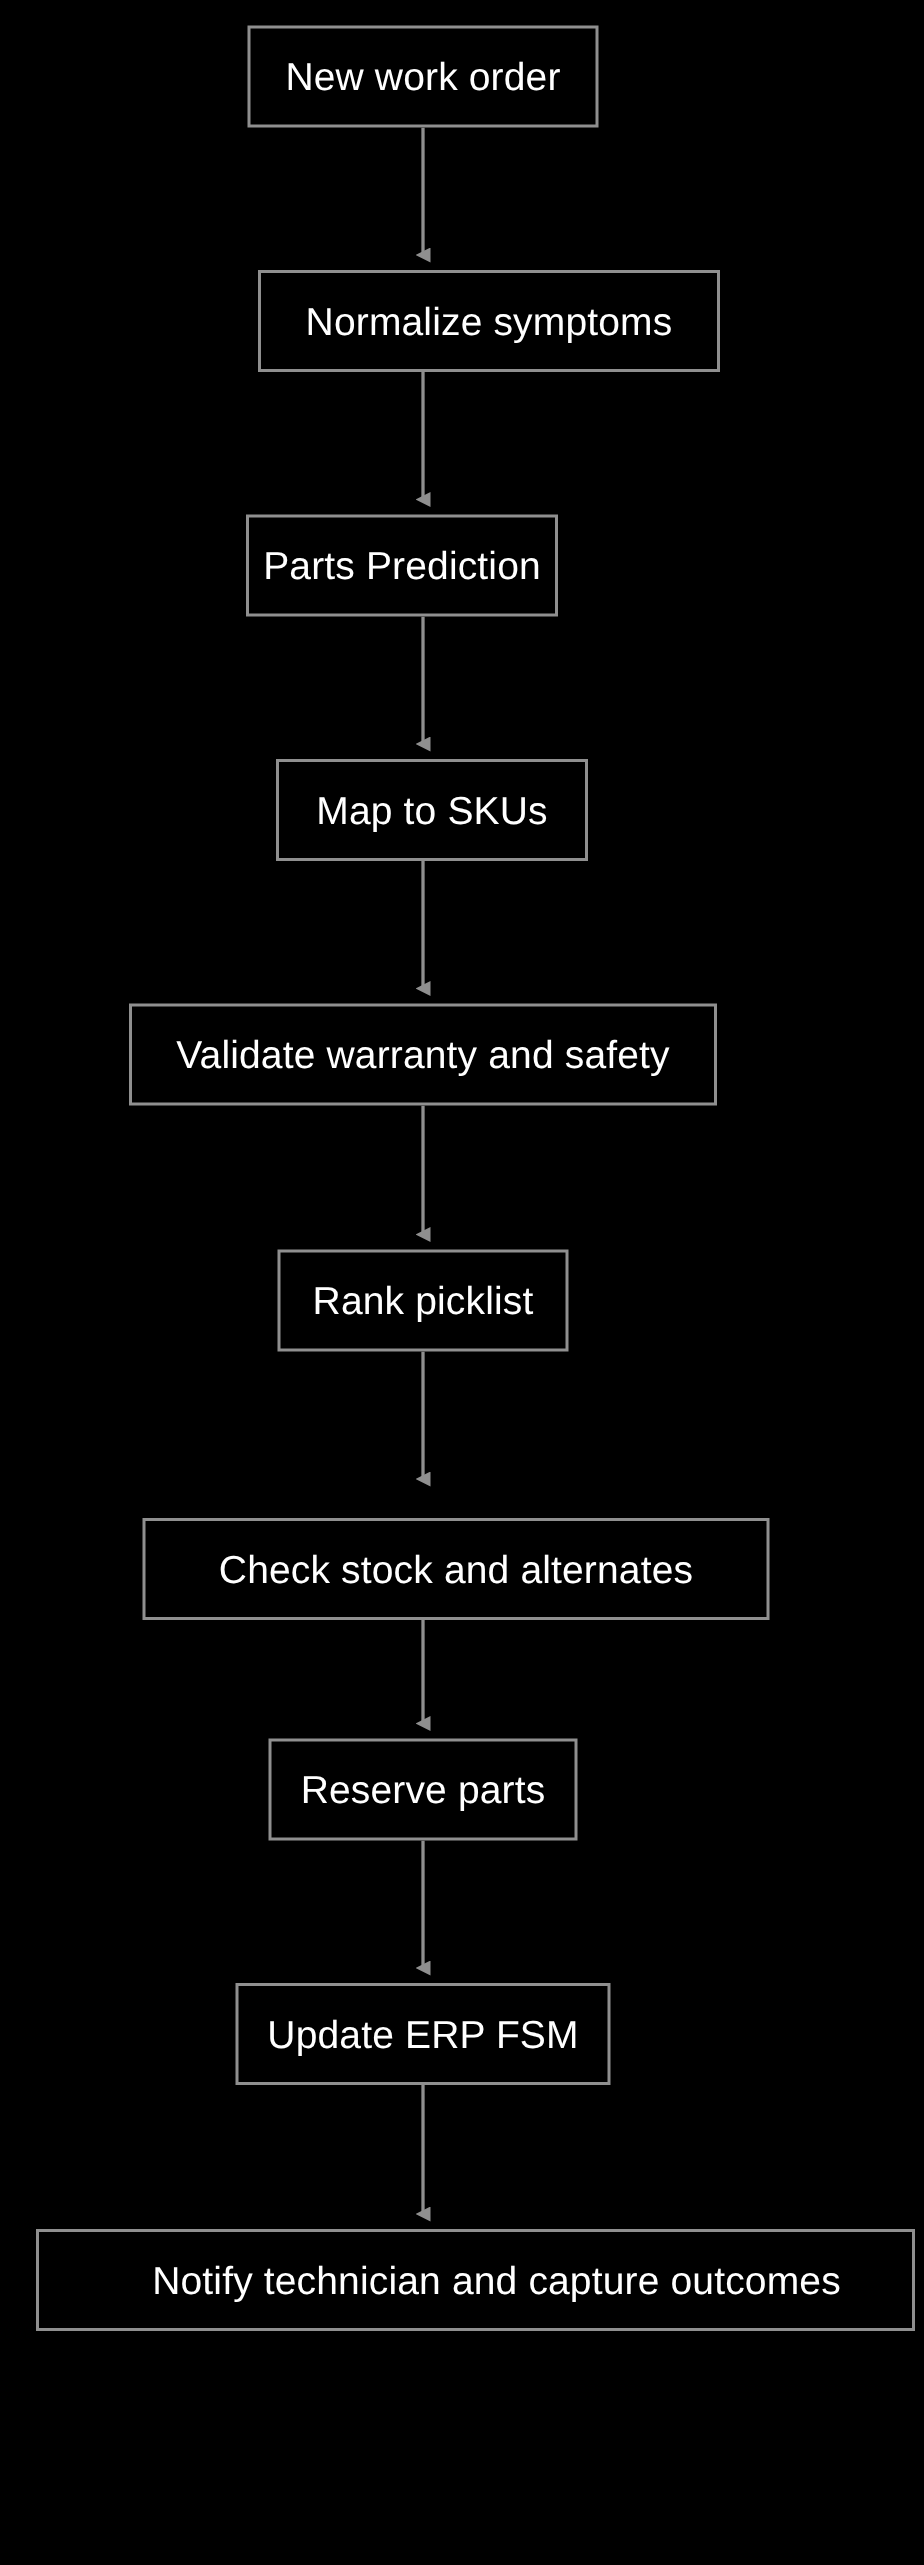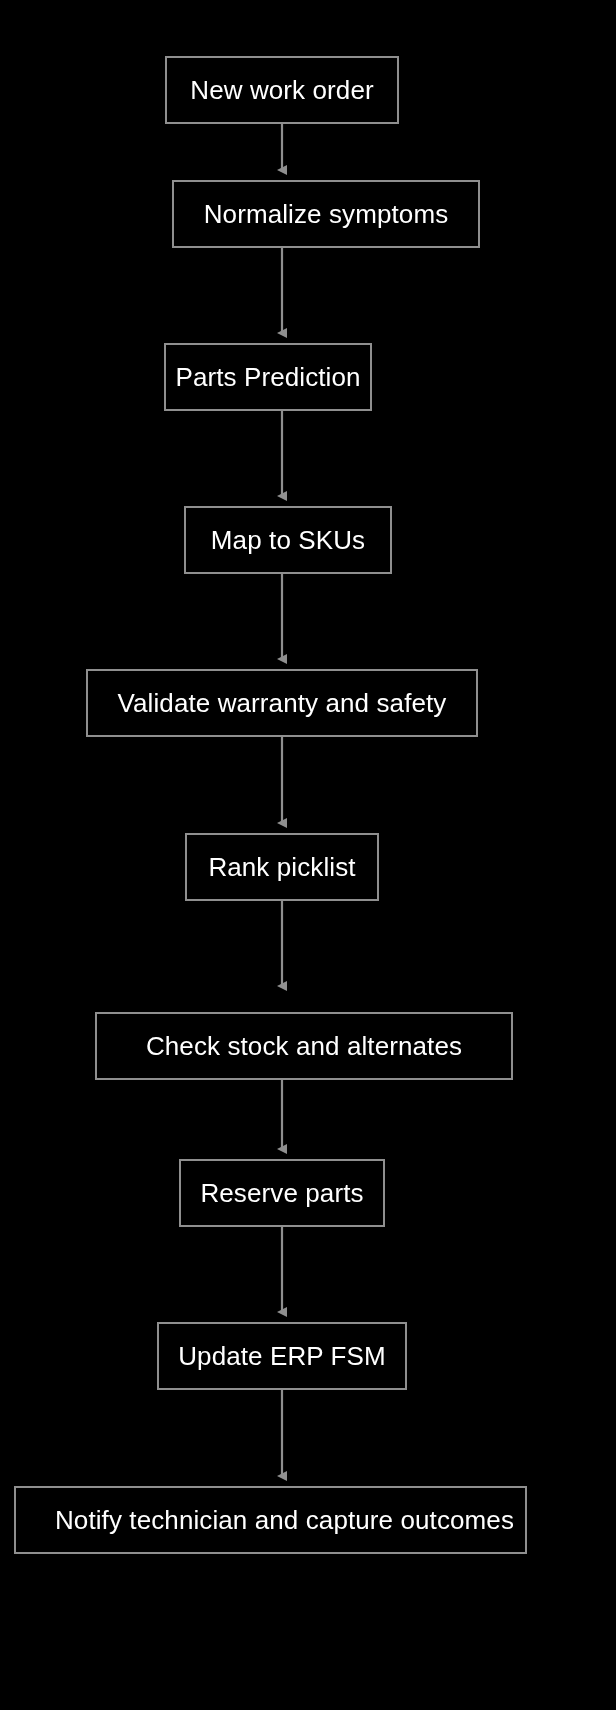--- a/index.html
+++ b/index.html
@@ -74,21 +74,21 @@
       <line x1="282" y1="737" x2="282" y2="823" marker-end="url(#arrowhead)"></line>
       <line x1="282" y1="901" x2="282" y2="986" marker-end="url(#arrowhead)"></line>
       <line x1="282" y1="1064" x2="282" y2="1149" marker-end="url(#arrowhead)"></line>
       <line x1="282" y1="1227" x2="282" y2="1312" marker-end="url(#arrowhead)"></line>
       <line x1="282" y1="1390" x2="282" y2="1476" marker-end="url(#arrowhead)"></line>
     </g>
   </svg>
 
   <div class="node-layer">
 
-    <div class="node" style="left: 165px; top: 17px; width: 234px; margin-top: 39px;">
+    <div class="node" style="left: 165px; top: 17px; width: 234px;">
       <span class="node-label">New work order</span>
     </div>
 
     <div class="node" style="left: 128px; top: 180px; width: 308px; margin-left: 44px;">
       <span class="node-label">Normalize symptoms</span>
     </div>
 
     <div class="node" style="left: 164px; top: 343px; width: 208px;">
       <span class="node-label">Parts Prediction</span>
     </div>
@@ -110,18 +110,18 @@
     </div>
 
     <div class="node" style="left: 179px; top: 1159px; width: 206px;">
       <span class="node-label">Reserve parts</span>
     </div>
 
     <div class="node" style="left: 157px; top: 1322px; width: 250px;">
       <span class="node-label">Update ERP FSM</span>
     </div>
 
-    <div class="node" style="left: 14px; top: 1486px; width: 513px; padding-left: 28px;">
+    <div class="node" style="left: 24px; top: 1486px; width: 586px; padding-left: 28px;">
       <span class="node-label">Notify technician and capture outcomes</span>
     </div>
 
   </div>
 </div>
 
 </body></html>

